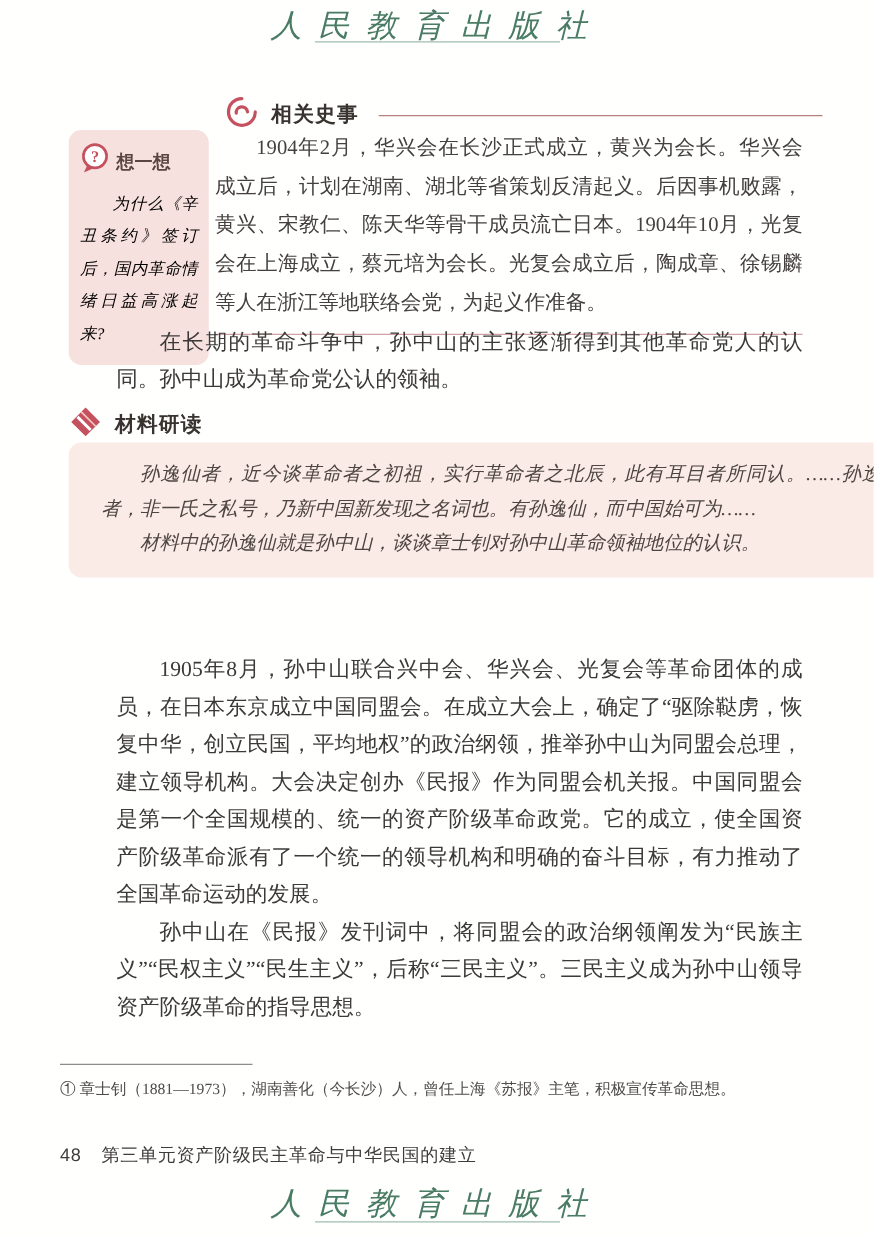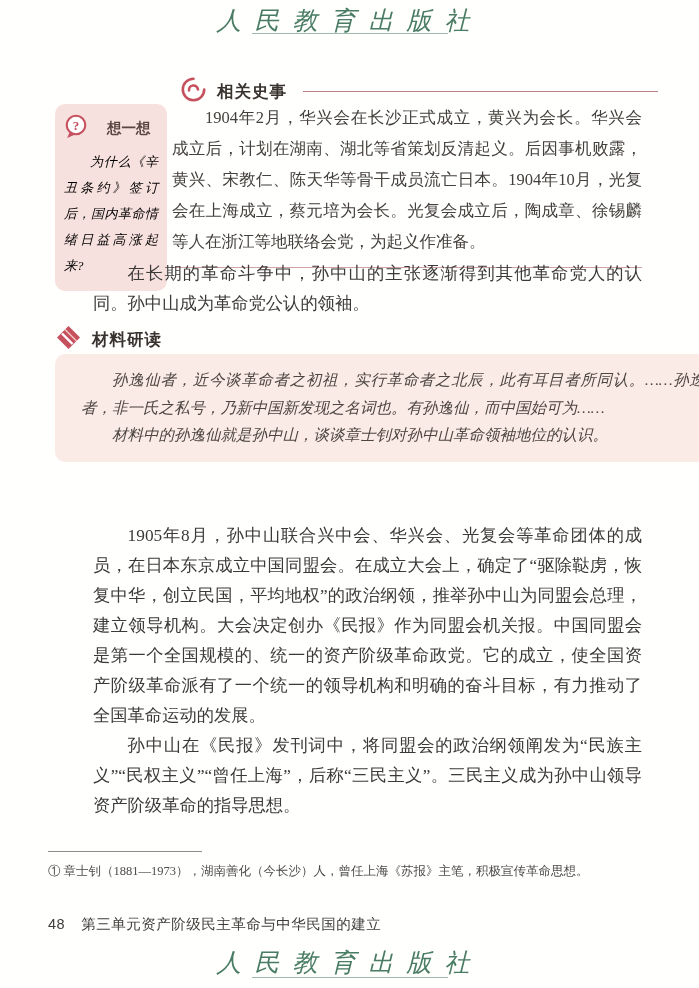--- a/index.html
+++ b/index.html
@@ -53,21 +53,21 @@
 
   
   .think-box{
     position:absolute;left:55px;top:104px;width:112px;
     background:#f7e1de;border-radius:10px;
     padding:10px 9px 12px 9px;box-sizing:border-box;
   }
   .think-head{display:flex;align-items:center;}
   .think-title{
     font-family:"Liberation Sans","DejaVu Sans",sans-serif;
-    font-weight:bold;font-size:14.5px;color:#5c4540;margin-left:19px;
+    font-weight:bold;font-size:14.5px;color:#5c4540;margin-left:5px;
     white-space:nowrap;
   }
   .think-body{
     margin-top:6px;font-size:13px;line-height:26px;
     font-style:italic;color:#000000;
     text-align:justify;text-indent:2em;
   }
 
   
   .para-block{position:absolute;left:93px;width:549px;}
@@ -163,21 +163,21 @@
     </span>
     <span class="sec-title">材料研读</span>
   </div>
   <div class="material-box">
     <p class="material-quote">孙逸仙者，近今谈革命者之初祖，实行革命者之北辰，此有耳目者所同认。……孙逸仙者，非一氏之私号，乃新中国新发现之名词也。有孙逸仙，而中国始可为……</p>
     <p class="material-task">材料中的孙逸仙就是孙中山，谈谈章士钊对孙中山革命领袖地位的认识。</p>
   </div>
 
   <div class="para-block main-text">
     <p class="para">1905年8月，孙中山联合兴中会、华兴会、光复会等革命团体的成员，在日本东京成立中国同盟会。在成立大会上，确定了“驱除鞑虏，恢复中华，创立民国，平均地权”的政治纲领，推举孙中山为同盟会总理，建立领导机构。大会决定创办《民报》作为同盟会机关报。中国同盟会是第一个全国规模的、统一的资产阶级革命政党。它的成立，使全国资产阶级革命派有了一个统一的领导机构和明确的奋斗目标，有力推动了全国革命运动的发展。</p>
-    <p class="para">孙中山在《民报》发刊词中，将同盟会的政治纲领阐发为“民族主义”“民权主义”“曾任上海”，后称“三民主义”。三民主义成为孙中山领导资产阶级革命的指导思想。</p>
+    <p class="para">孙中山在《民报》发刊词中，将同盟会的政治纲领阐发为“民族主义”“民权主义”“民生主义”，后称“三民主义”。三民主义成为孙中山领导资产阶级革命的指导思想。</p>
   </div>
 
   <div class="footnote-rule"></div>
   <div class="footnote">
     <span class="fn-marker">①</span><span>章士钊（1881—1973），湖南善化（今长沙）人，曾任上海《苏报》主笔，积极宣传革命思想。</span>
   </div>
 
   <div class="page-footer">
     <span class="pgnum">48</span><span class="unit">第三单元</span><span>资产阶级民主革命与中华民国的建立</span>
   </div>

